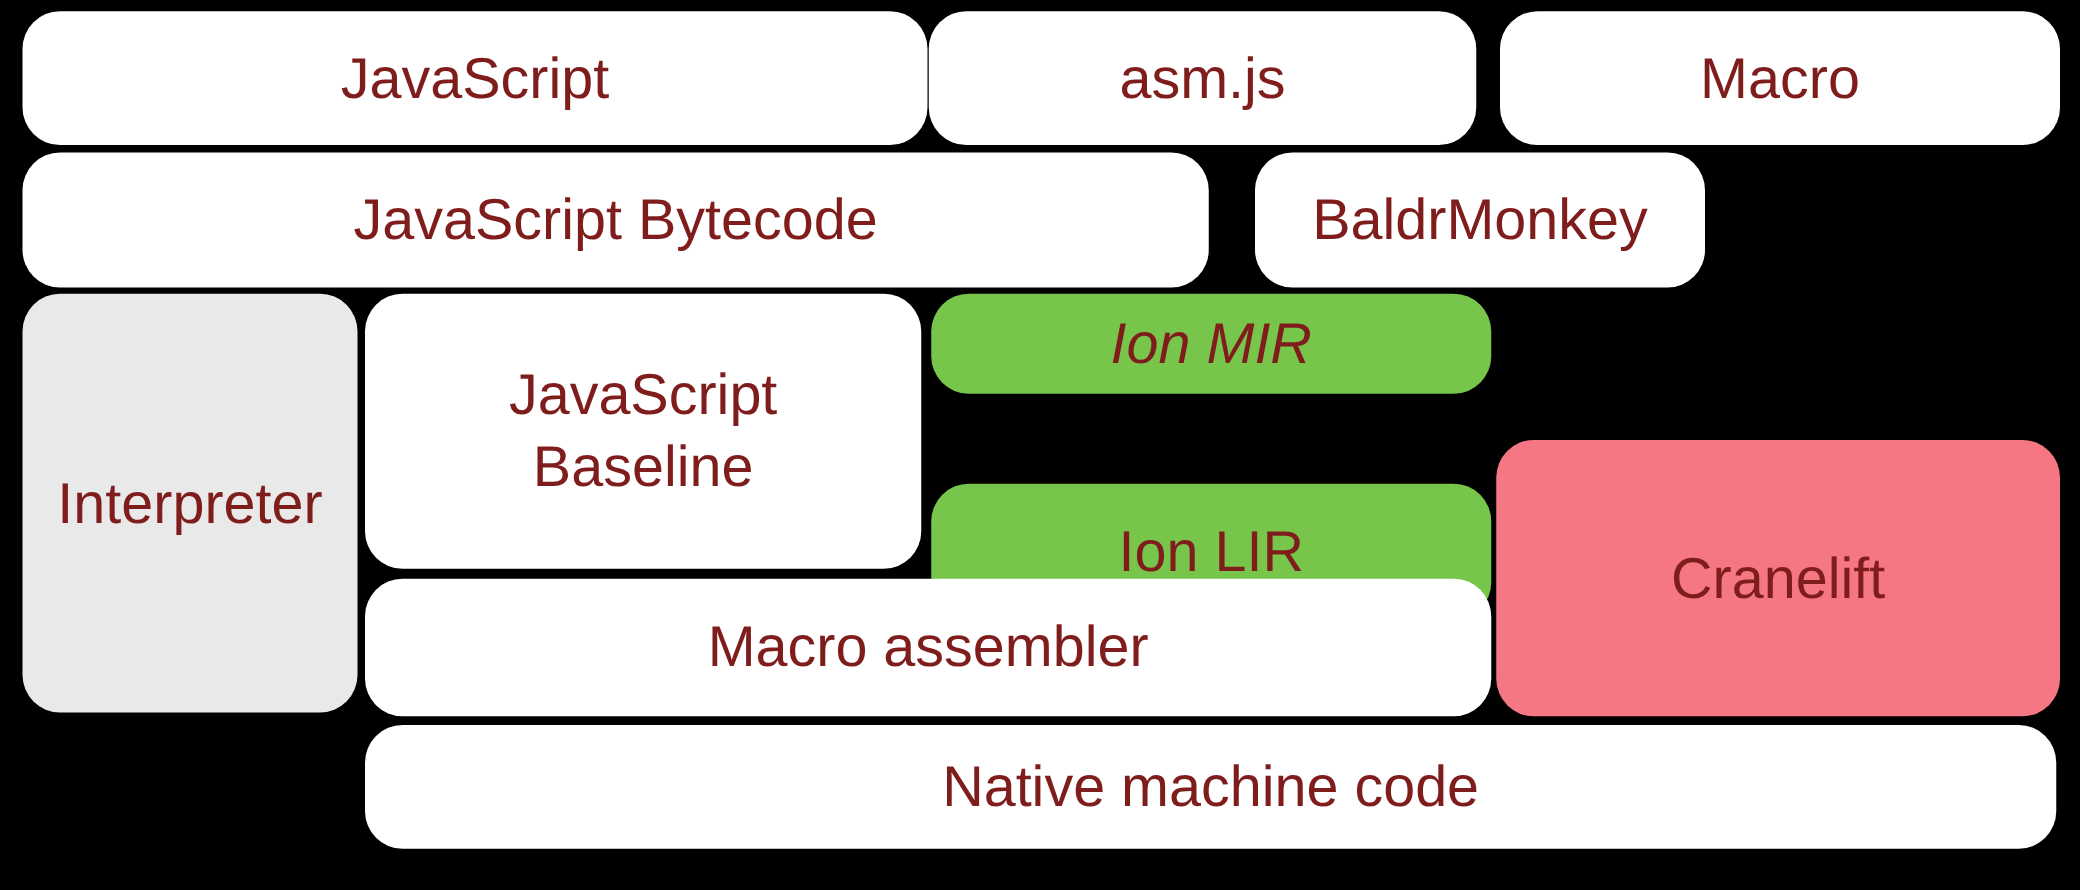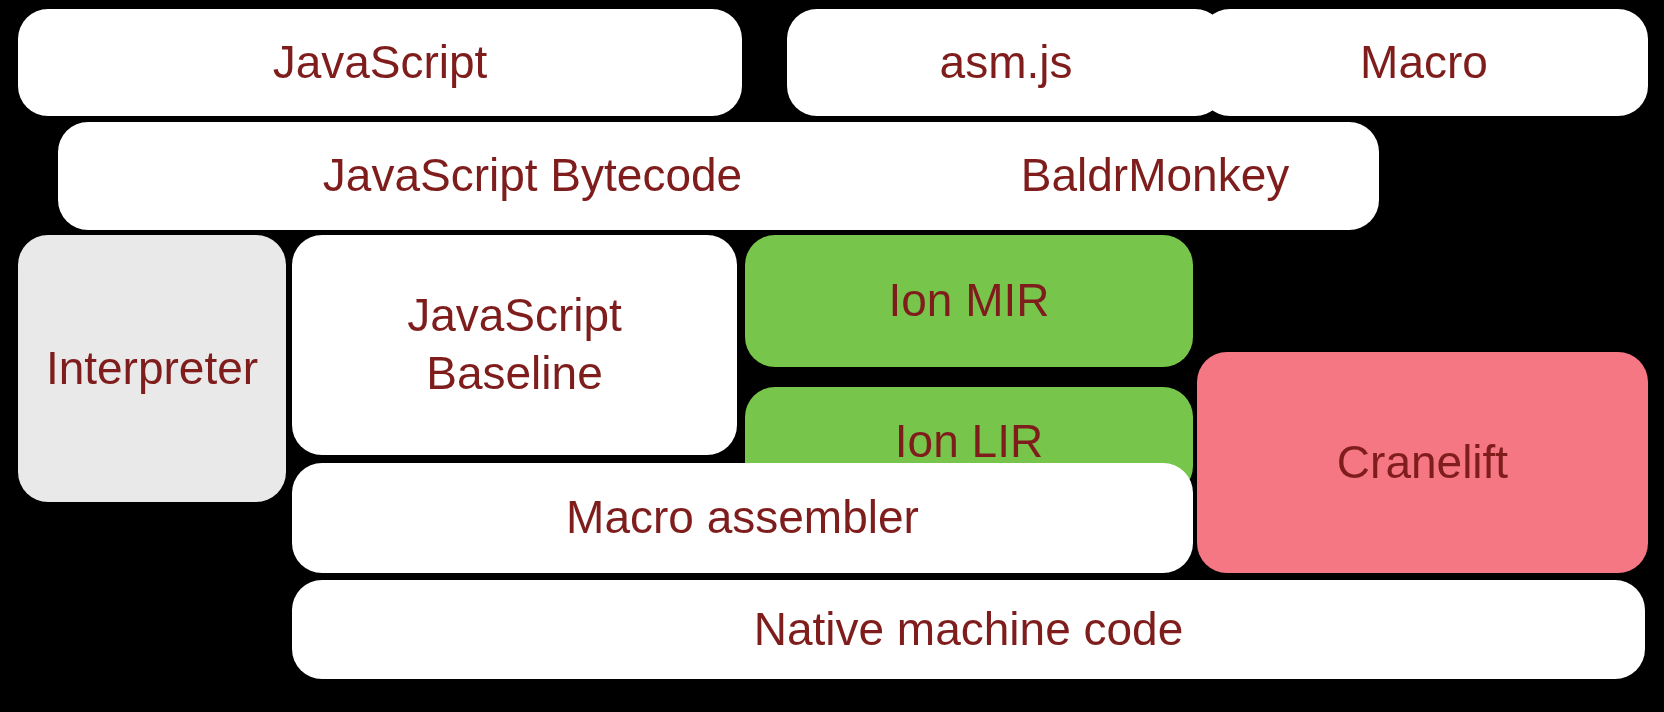--- a/index.html
+++ b/index.html
@@ -23,43 +23,43 @@
     border-radius: 30px;
     font-size: 46px;
     line-height: 1.26;
     color: #7f1d1d;
     text-align: center;
     white-space: pre-line;
     box-sizing: border-box;
   }
   
   #n-javascript           { left: 18px;   top: 9px;   width: 724px;  height: 107px; }
-  #n-asm-js               { left: 787px;  top: 9px;   width: 438px;  height: 107px; }
+  #n-asm-js               { left: 743px;  top: 9px;   width: 438px;  height: 107px; }
   #n-wasm                 { left: 1200px; top: 9px;   width: 448px;  height: 107px; }
   #n-javascript-bytecode  { left: 18px;   top: 122px; width: 949px;  height: 108px; }
-  #n-baldrmonkey          { left: 931px;  top: 122px; width: 448px;  height: 108px; }
-  #n-interpreter          { left: 18px;   top: 235px; width: 268px;  height: 267px; }
+  #n-baldrmonkey          { left: 1004px;  top: 122px; width: 360px;  height: 108px; }
+  #n-interpreter          { left: 18px;   top: 235px; width: 268px;  height: 335px; }
   #n-javascript-baseline  { left: 292px;  top: 235px; width: 445px;  height: 220px; }
-  #n-ion-mir              { left: 745px;  top: 235px; width: 448px;  height: 132px; }
+  #n-ion-mir              { left: 745px;  top: 235px; width: 448px;  height: 80px; font-style: italic; }
   #n-ion-lir              { left: 745px;  top: 349px; width: 448px;  height: 109px; margin-top: 38px; }
   #n-cranelift            { left: 1197px; top: 352px; width: 451px;  height: 221px; }
   #n-macro-assembler      { left: 292px;  top: 463px; width: 901px;  height: 110px; }
   #n-native-machine-code  { left: 292px;  top: 580px; width: 1353px; height: 99px;  }
 </style>
 </head>
 <body>
 
 <div class="canvas">
   <div class="node" id="n-javascript" style="background: rgb(255, 255, 255);">JavaScript</div>
 
   <div class="node" id="n-asm-js" style="background: rgb(255, 255, 255);">asm.js</div>
 
   <div class="node" id="n-wasm" style="background: rgb(255, 255, 255);">Macro</div>
 
-  <div class="node" id="n-javascript-bytecode" style="background: rgb(255, 255, 255); margin-left: 40px;">JavaScript Bytecode</div>
+  <div class="node" id="n-javascript-bytecode" style="background: rgb(255, 255, 255);">JavaScript Bytecode</div>
 
   <div class="node" id="n-baldrmonkey" style="background: rgb(255, 255, 255);">BaldrMonkey</div>
 
   <div class="node" id="n-interpreter" style="background: rgb(233, 233, 233);">Interpreter</div>
 
   <div class="node" id="n-javascript-baseline" style="background: rgb(255, 255, 255);">JavaScript
 Baseline</div>
 
   <div class="node" id="n-ion-mir" style="background: rgb(119, 198, 75);">Ion MIR</div>
 

